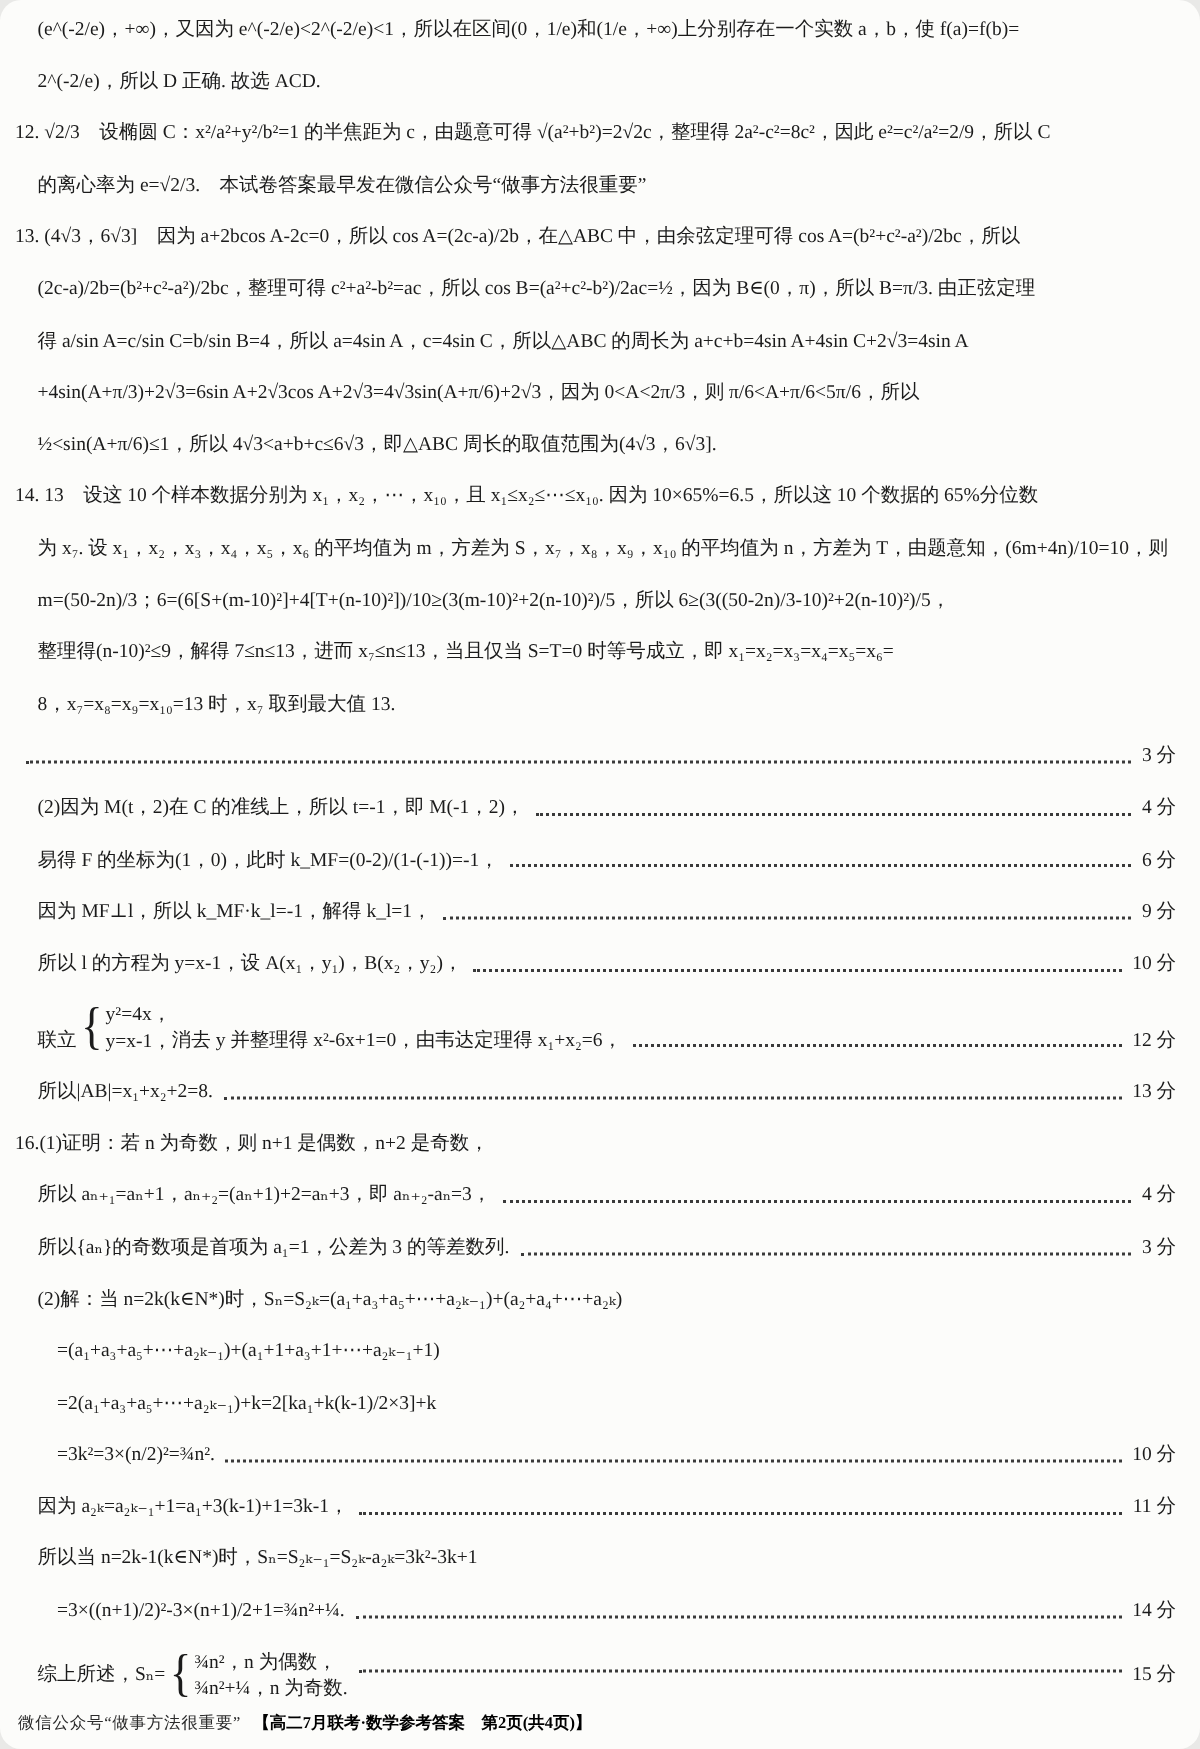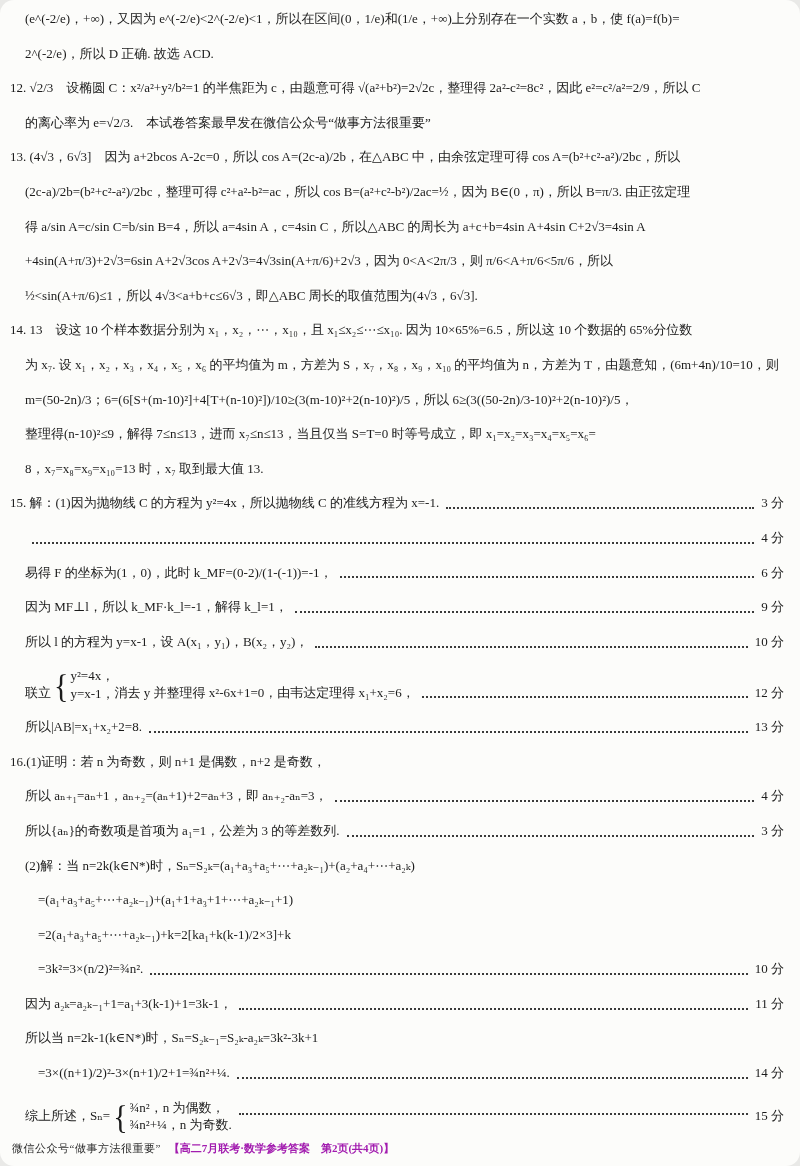--- a/index.html
+++ b/index.html
@@ -19,21 +19,21 @@
   .score { white-space:nowrap; }
   .cases { display:inline-flex; align-items:center; }
   .brace { font-size:30px; line-height:1; font-weight:400; margin:0 2px 0 3px; transform:scaleY(1.15); }
   .case-rows { display:inline-flex; flex-direction:column; }
   .case-rows span { line-height:1.35; }
   .page-footer {
     height:28px; display:flex; align-items:center; font-size:11px; color:#2a2a2a;
     padding-left:2px; gap:8px;
   }
   .page-footer .footer-brand { letter-spacing:0.5px; }
-  .page-footer .footer-exam { font-weight:bold; color:#a21caf; }
+  .page-footer .footer-exam { font-weight:bold; color:#000000; }
 </style>
 </head>
 <body>
 
 <div class="page">
   <div class="content">
       <div class="line indent-1">
         <span class="txt">(e^(-2/e)，+∞)，又因为 e^(-2/e)&lt;2^(-2/e)&lt;1，所以在区间(0，1/e)和(1/e，+∞)上分别存在一个实数 a，b，使 f(a)=f(b)=</span>
       </div>
       <div class="line indent-1">
@@ -69,25 +69,25 @@
       <div class="line indent-1">
         <span class="txt">m=(50-2n)/3；6=(6[S+(m-10)²]+4[T+(n-10)²])/10≥(3(m-10)²+2(n-10)²)/5，所以 6≥(3((50-2n)/3-10)²+2(n-10)²)/5，</span>
       </div>
       <div class="line indent-1">
         <span class="txt">整理得(n-10)²≤9，解得 7≤n≤13，进而 x₇≤n≤13，当且仅当 S=T=0 时等号成立，即 x₁=x₂=x₃=x₄=x₅=x₆=</span>
       </div>
       <div class="line indent-1">
         <span class="txt">8，x₇=x₈=x₉=x₁₀=13 时，x₇ 取到最大值 13.</span>
       </div>
       <div class="line indent-0">
-        <span class="txt">15. 解：(1)因为抛物线 C 的方程为 y²=4x，所以抛物线 C 的准线方程为 x=-1.</span>
         <span class="leader"></span>
         <span class="score">3 分</span>
       </div>
       <div class="line indent-1">
+        <span class="txt">(2)因为 M(t，2)在 C 的准线上，所以 t=-1，即 M(-1，2)，</span>
         <span class="leader"></span>
         <span class="score">4 分</span>
       </div>
       <div class="line indent-1">
         <span class="txt">易得 F 的坐标为(1，0)，此时 k_MF=(0-2)/(1-(-1))=-1，</span>
         <span class="leader"></span>
         <span class="score">6 分</span>
       </div>
       <div class="line indent-1">
         <span class="txt">因为 MF⊥l，所以 k_MF·k_l=-1，解得 k_l=1，</span>

